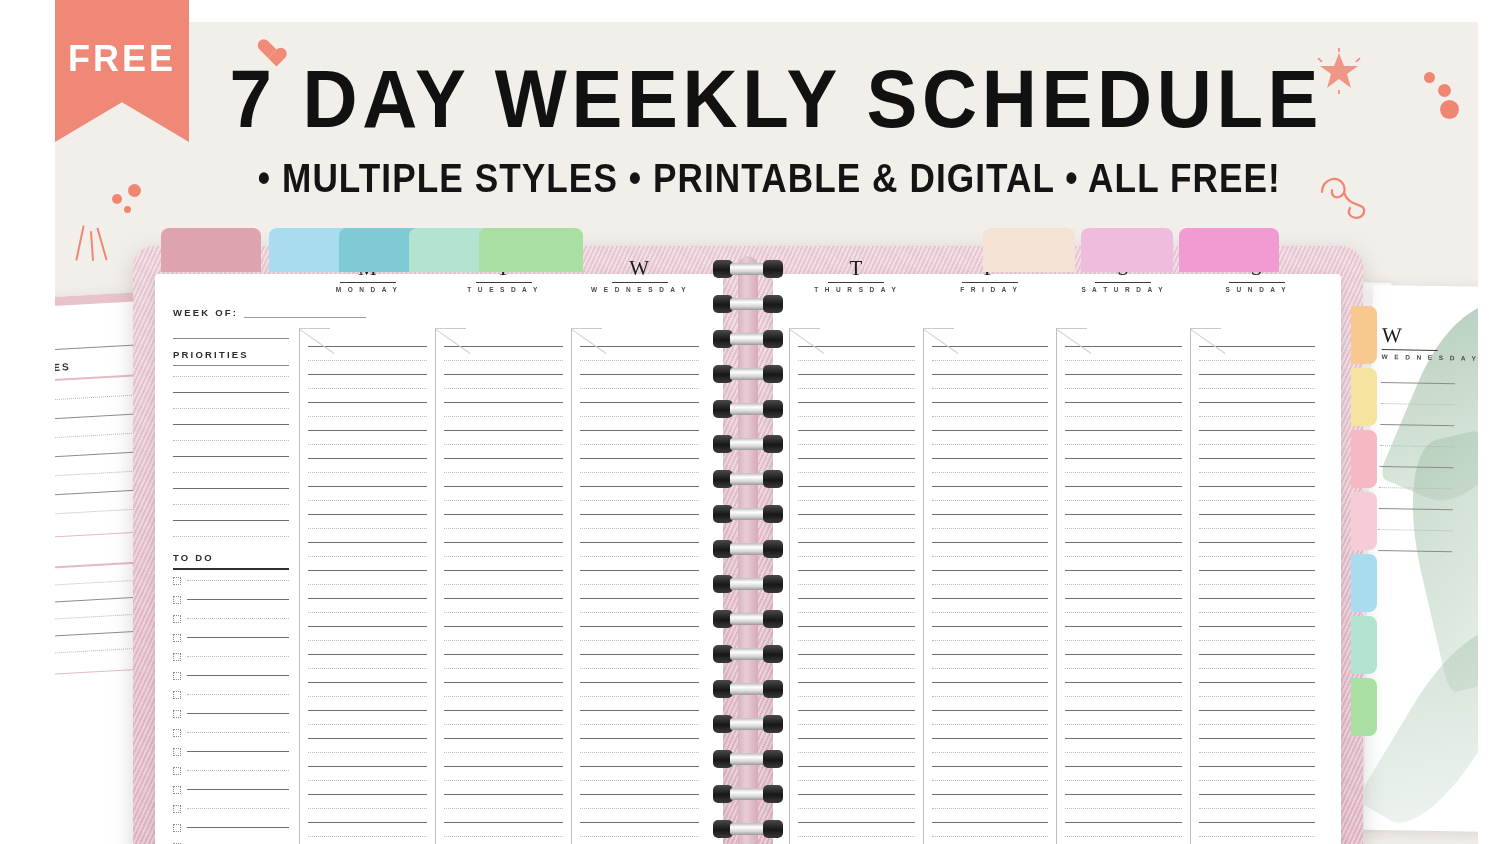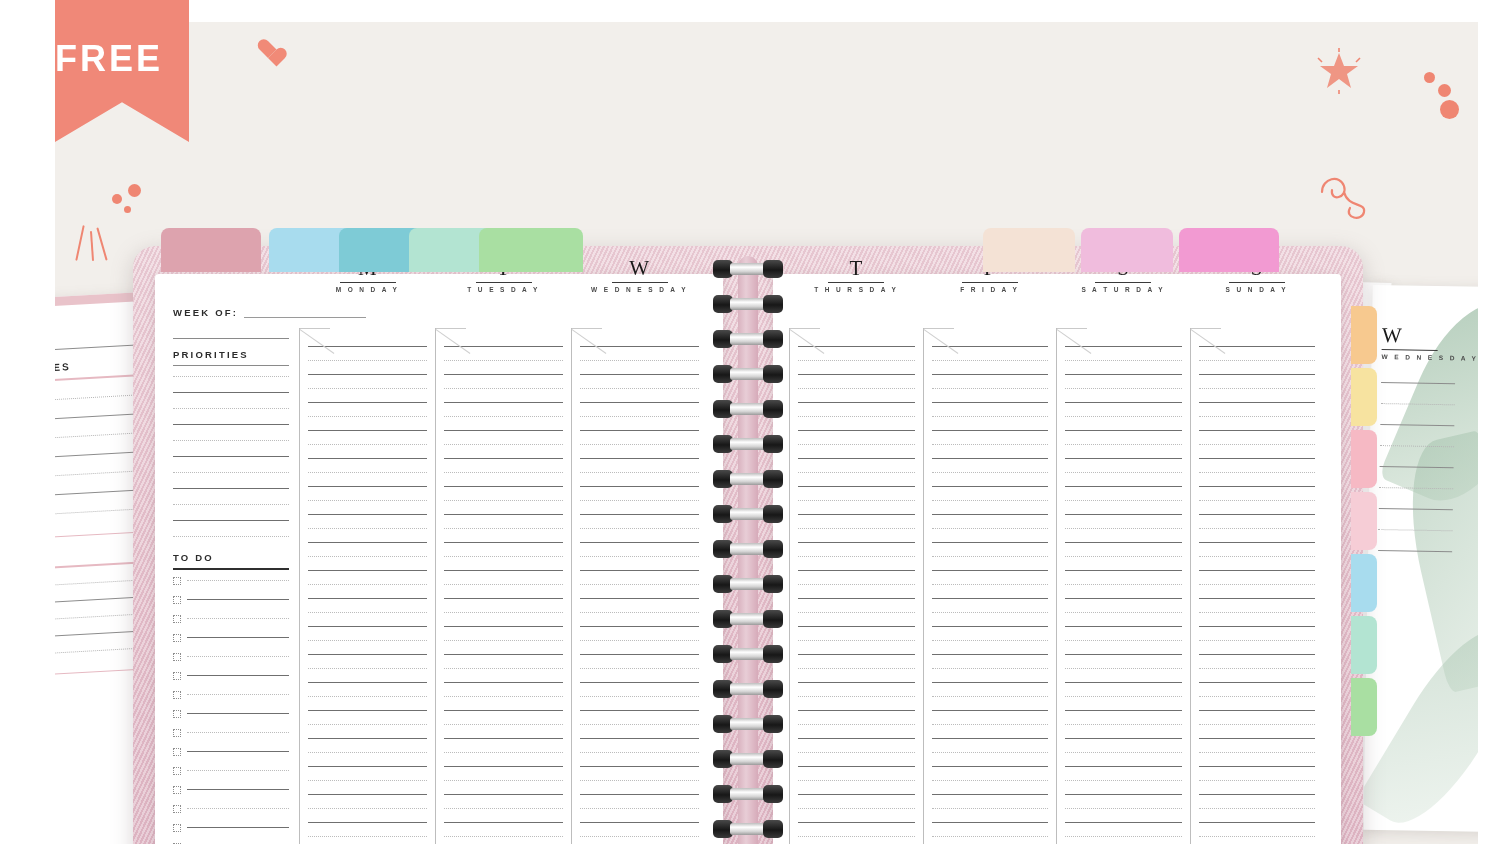--- a/index.html
+++ b/index.html
@@ -18,21 +18,21 @@
   
   .frame-top    { position:absolute; left:0; top:0; width:1500px; height:22px; background:#ffffff; z-index:40; }
   .frame-right  { position:absolute; right:0; top:0; width:22px; height:844px; background:#ffffff; z-index:40; }
   .frame-left-inner { position:absolute; left:0; top:22px; width:55px; height:822px; background:#ffffff; z-index:39; }
 
   
   .ribbon {
     position:absolute; left:55px; top:0; width:134px; height:142px;
     background:#f08878; z-index:45;
     clip-path: polygon(0 0, 100% 0, 100% 100%, 50% 72%, 0 100%);
-    display:flex; align-items:flex-start; 
+    display:flex; align-items:flex-start; justify-content:center;
   }
   .ribbon-label {
     color:#ffffff; font-size:36px; font-weight:700; letter-spacing:3px;
     margin-top:38px; font-family:"Liberation Sans", sans-serif;
   }
 
   
   .headline-wrap { position:absolute; left:190px; top:58px; width:1130px; z-index:35; text-align:center; }
   .headline {
     font-family:"Liberation Sans Narrow","Liberation Sans", sans-serif;
@@ -834,20 +834,24 @@
   </div>
 
   <div class="frame-top"></div>
   <div class="frame-left-inner"></div>
   <div class="frame-right"></div>
 
   <div class="ribbon">
     <span class="ribbon-label">FREE</span>
   </div>
 
+  <div class="headline-wrap">
+    <div class="headline">7 DAY WEEKLY SCHEDULE</div>
+    <div class="subheadline">• MULTIPLE STYLES • PRINTABLE &amp; DIGITAL • ALL FREE!</div>
+  </div>
 
   <div class="heart" style="left:258px; top:40px;"></div>
 
   <div class="doodle" style="left:108px; top:178px; width:60px; height:40px;">
     <span class="dot" style="left:20px; top:6px; width:13px; height:13px;"></span>
     <span class="dot" style="left:4px;  top:16px; width:10px; height:10px;"></span>
     <span class="dot" style="left:16px; top:28px; width:7px;  height:7px;"></span>
   </div>
 
   <div class="doodle" style="left:75px; top:225px; width:40px; height:50px;">

